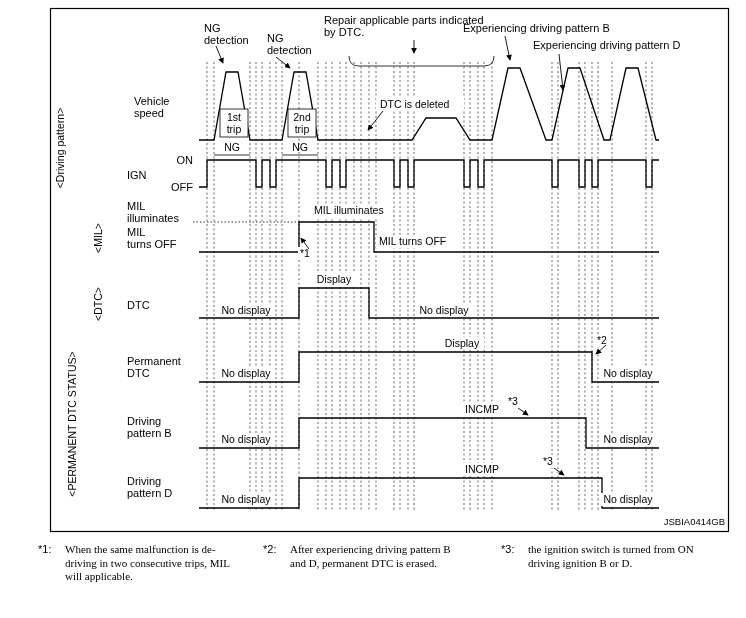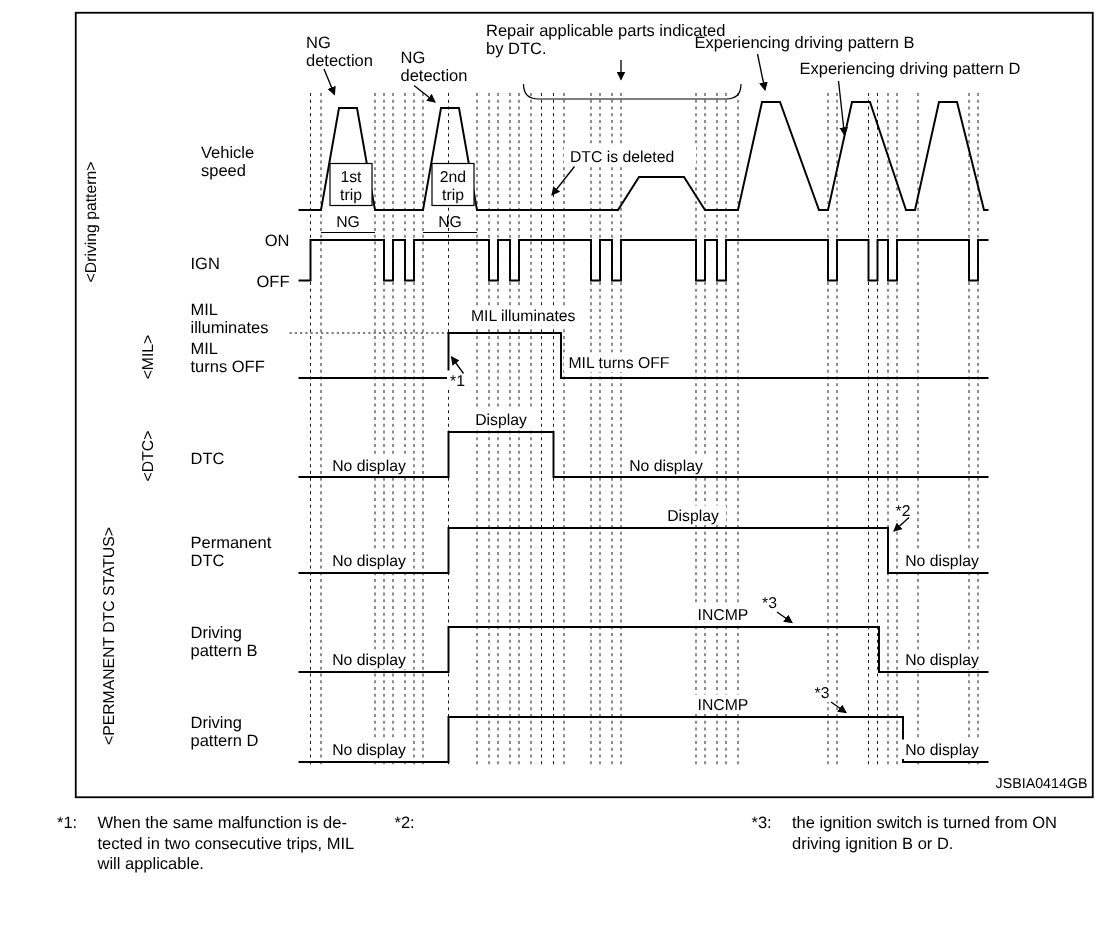--- a/index.html
+++ b/index.html
@@ -19,21 +19,21 @@
   .arrow{stroke:#000;stroke-width:0.9;fill:none}
   .wbg{fill:#fff}
   .box{fill:#fff;stroke:#000;stroke-width:0.8}
   .border{fill:none;stroke:#000;stroke-width:1.2}
   .footnotes{position:absolute;left:0;top:543px;width:746px;height:70px;font-size:11px;line-height:13.5px;}
   .footnote{display:flex;position:absolute;top:0;}
   .fn1{left:38px;}
   .fn2{left:263px;}
   .fn3{left:501px;}
   .fn-marker{flex:0 0 27px;}
-  .fn-lines span{display:block;}
+  .fn-lines span{display:block;font-family:Liberation Serif, serif;}
 </style>
 </head>
 <body>
 
 <div class="diagram-wrap">
 <svg width="746" height="538" viewBox="0 0 746 538">
   <defs>
     <marker id="ah" viewBox="0 0 8 8" refX="7" refY="4" markerWidth="6.5" markerHeight="6.5" orient="auto">
       <path d="M0 0 L8 4 L0 8 Z" fill="#000"></path>
     </marker>
@@ -150,26 +150,30 @@
 
   <text class="t9 end" x="711" y="525">JSBIA0414GB</text>
 </svg>
 </div>
 
 <div class="footnotes">
   <div class="footnote fn1">
     <span class="fn-marker">*1:</span>
     <span class="fn-lines">
       <span>When the same malfunction is de-</span>
-      <span>tected in two consecutive trips, MIL</span>
+      <span>driving in two consecutive trips, MIL</span>
       <span>will applicable.</span>
     </span>
   </div>
   <div class="footnote fn2">
     <span class="fn-marker">*2:</span>
+    <span class="fn-lines">
+      <span>After experiencing driving pattern B</span>
+      <span>and D, permanent DTC is erased.</span>
+    </span>
   </div>
   <div class="footnote fn3">
     <span class="fn-marker">*3:</span>
     <span class="fn-lines">
       <span>the ignition switch is turned from ON</span>
       <span>driving ignition B or D.</span>
     </span>
   </div>
 </div>
 

